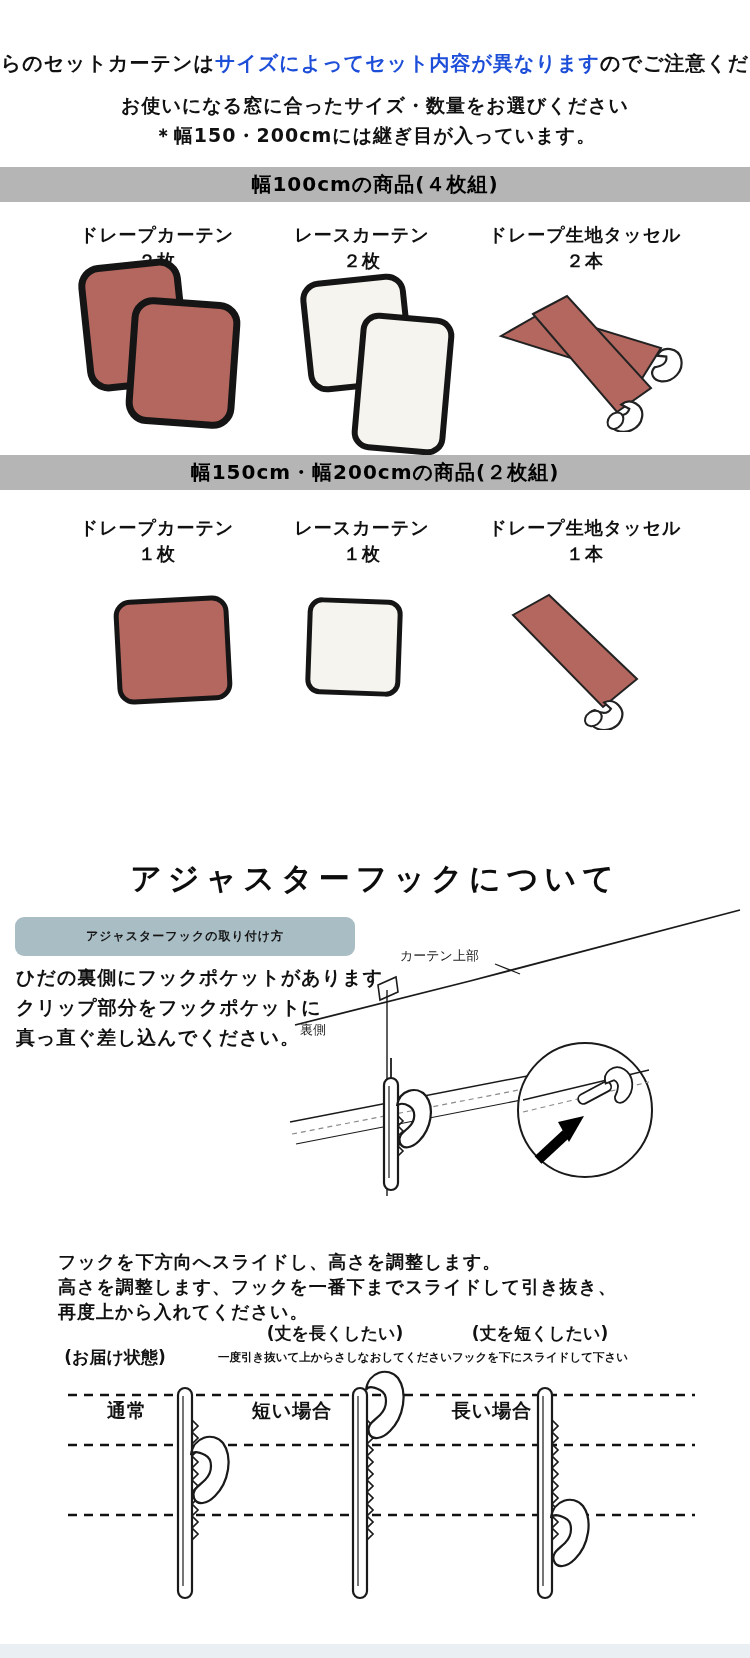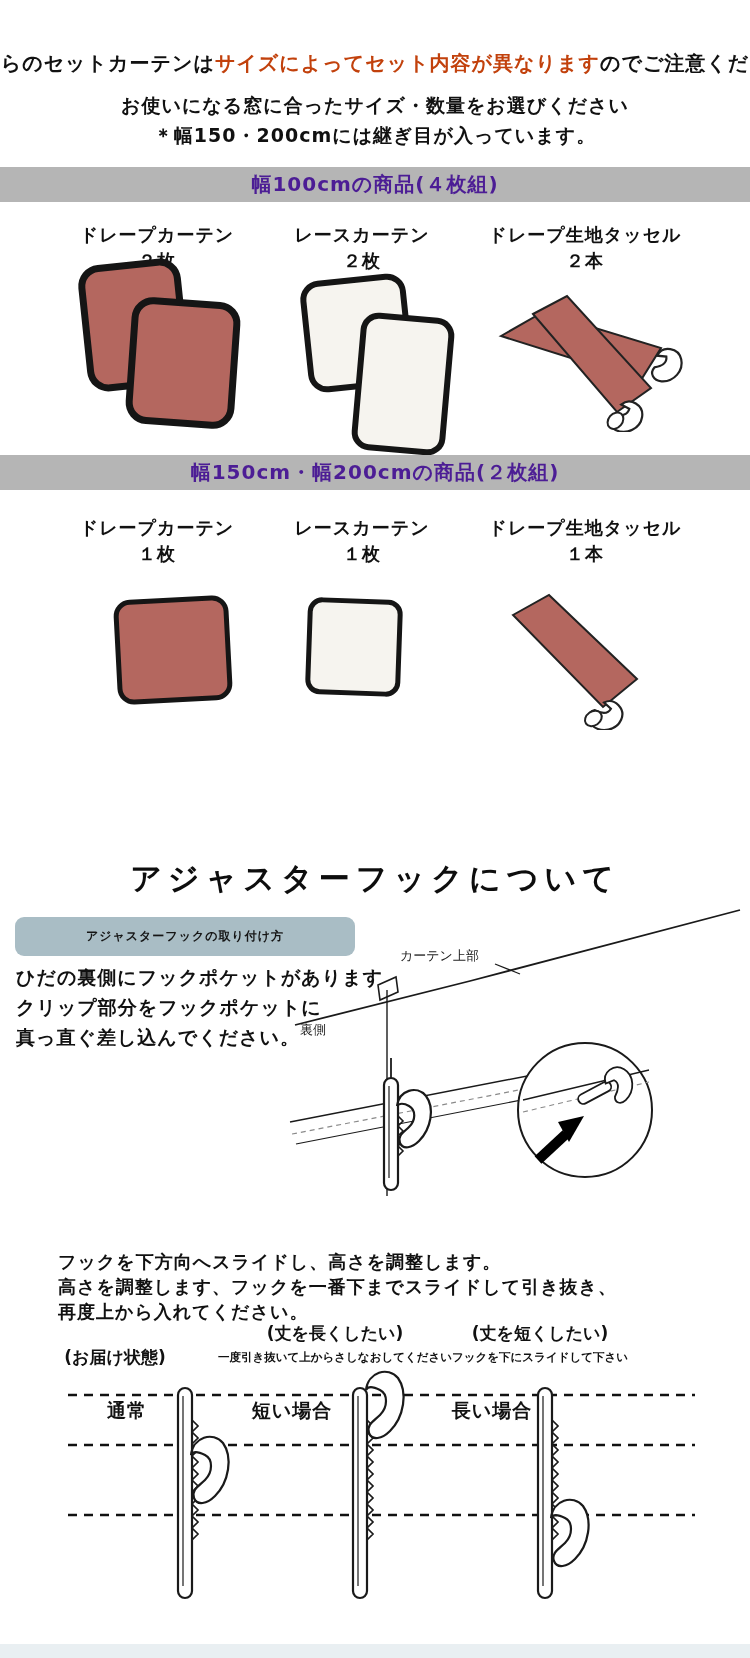--- a/index.html
+++ b/index.html
@@ -2,25 +2,25 @@
 <html><head>
 <meta charset="utf-8">
 <style>
   html,body{margin:0;padding:0;background:#ffffff;}
   .canvas{position:relative;width:750px;height:1658px;background:#fff;overflow:hidden;
           font-family:"DejaVu Sans","Liberation Sans",sans-serif;color:#111;}
   .abs{position:absolute;}
   .ctr{transform:translateX(-50%);white-space:nowrap;}
   
   .intro-line{left:375px;font-size:20px;font-weight:700;letter-spacing:1px;}
-  .intro-em{color:#c2410c;}
+  .intro-em{color:#1d4ed8;}
   
   .gray-bar{left:0;width:750px;height:35px;background:#b5b5b5;display:flex;
             align-items:center;justify-content:center;font-size:20px;font-weight:700;
-            letter-spacing:1px;color:#4c1d95;}
+            letter-spacing:1px;color:#000000;}
   
   .item-head{font-size:18px;font-weight:700;line-height:26px;text-align:center;letter-spacing:1px;}
   
   .big-title{left:375px;font-size:31px;font-weight:700;letter-spacing:6px;color:#0d0d0d;}
   
   .pill{background:#a9bdc5;border-radius:9px;display:flex;align-items:center;
         justify-content:center;font-size:12px;font-weight:700;letter-spacing:1px;color:#151515;}
   .body-txt{font-size:19px;font-weight:700;line-height:30px;letter-spacing:1px;}
   .body-txt2{font-size:18px;font-weight:700;line-height:25px;letter-spacing:1px;}
   

